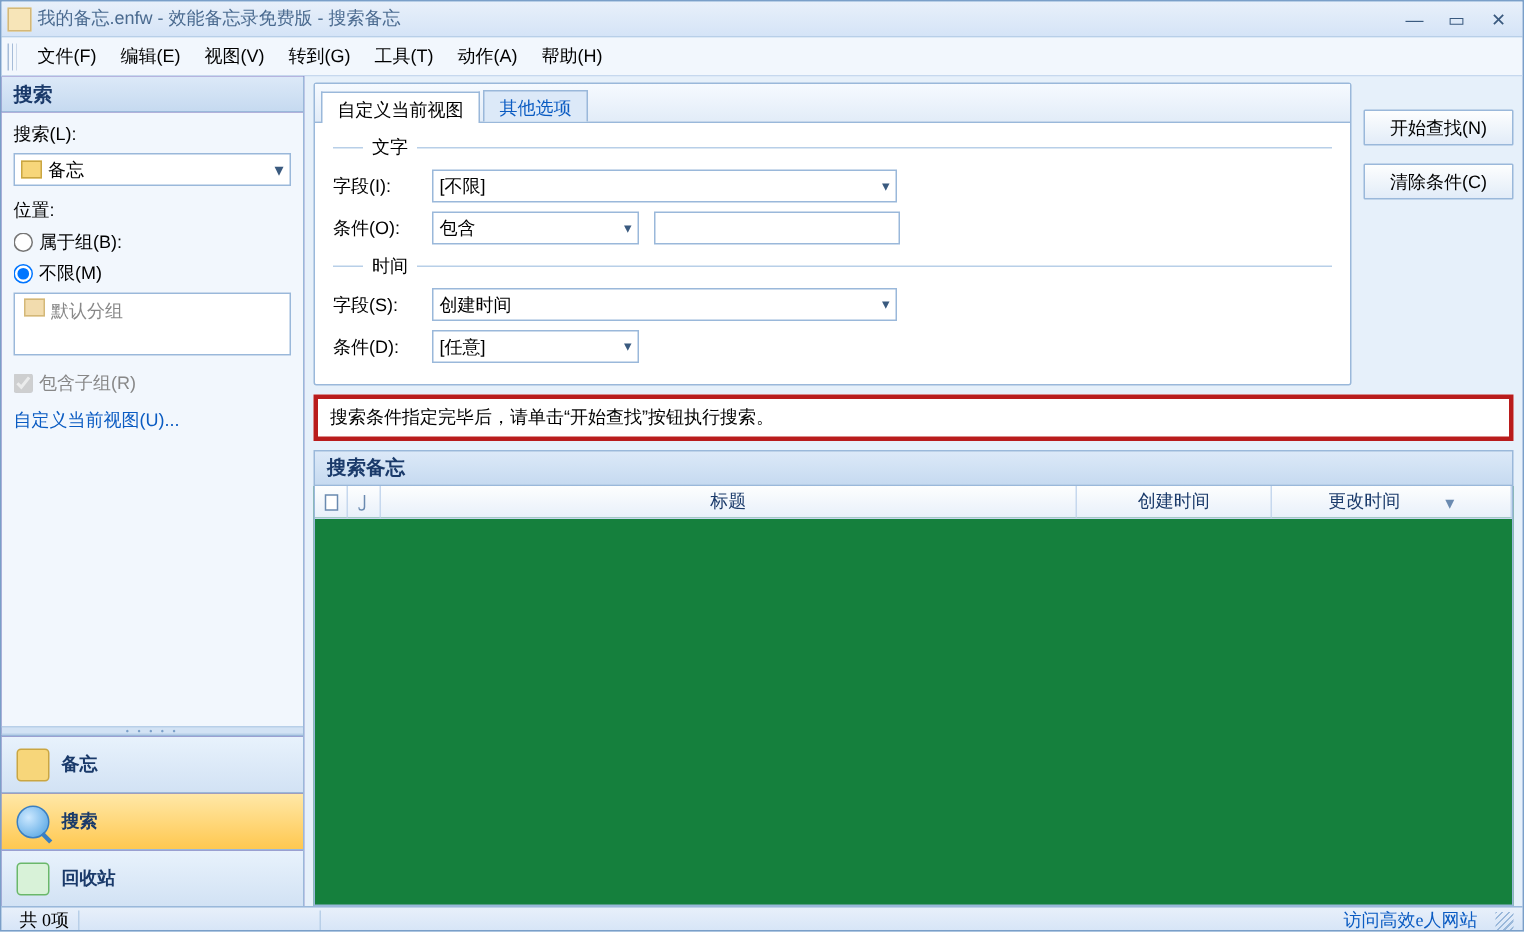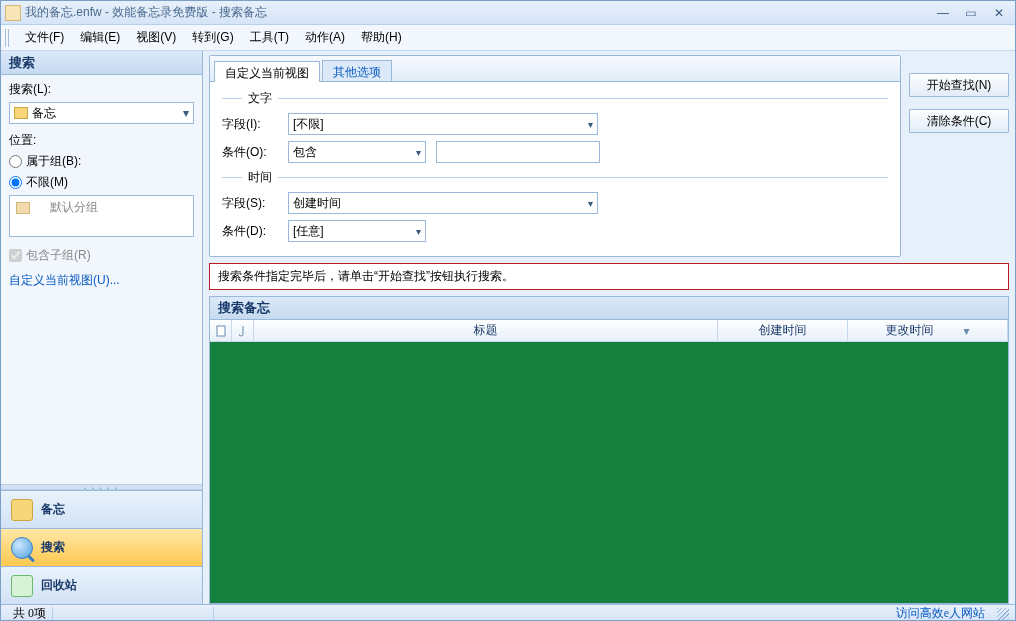--- a/index.html
+++ b/index.html
@@ -17,21 +17,21 @@
 .sidehdr { height: 24px; background: linear-gradient(#dce9f8, #c6daf0); border-bottom: 1px solid #9ab8da; display: flex; align-items: center; padding: 0 8px; font-weight: bold; color: #1a3a6a; font-size: 13px; }
 .sidebody { padding: 6px 8px; flex: 1; overflow: auto; background: #f2f7fd; }
 .lbl { color: #000; margin-bottom: 4px; display: block; }
 .combo { width: 100%; height: 22px; border: 1px solid #9ab8da; background: #fff; display: flex; align-items: center; padding: 0 4px; margin-bottom: 8px; cursor: pointer; }
 .combo .fico { width: 14px; height: 12px; background: #f7d67a; border: 1px solid #caa642; margin-right: 4px; }
 .combo .txt { flex: 1; color: #000; }
 .combo .arrow { color: #3a5a7f; }
 .radiorow { display: flex; align-items: center; gap: 4px; margin-bottom: 4px; color: #000; }
 .radiorow input { margin: 0; }
 .grouplist { border: 1px solid #9ab8da; background: #fff; height: 42px; margin-top: 4px; margin-bottom: 10px; }
-.groupitem { display: flex; align-items: center; gap: 20px; padding: 3px 6px; color: #888; }
+.groupitem { display: flex; align-items: flex-start; gap: 4px; padding: 3px 6px; color: #888; }
 .groupitem .fico { width: 14px; height: 12px; background: #f2dcae; border: 1px solid #d4b878; }
 .chkrow { display: flex; align-items: center; gap: 4px; color: #888; margin-bottom: 8px; }
 .chkrow input { margin: 0; }
 .link { color: #0a5bc2; cursor: pointer; }
 .splitter { height: 6px; background: #d2e2f4; text-align: center; border-top: 1px solid #b8cfe8; border-bottom: 1px solid #b8cfe8; color: #7a9fc8; font-size: 6px; line-height: 6px; letter-spacing: 2px; }
 .navbtn { height: 38px; display: flex; align-items: center; gap: 8px; padding: 0 10px; border-top: 1px solid #9ab8da; cursor: pointer; font-weight: bold; color: #1a3a6a; font-size: 13px; }
 .navbtn.normal { background: linear-gradient(#e8f2fc, #d2e2f4); }
 .navbtn.active { background: linear-gradient(#ffe8a8, #ffc850); }
 .navbtn .nbico { width: 22px; height: 22px; border-radius: 3px; }
 .nbico.note { background: #f7d67a; border: 1px solid #caa642; }
@@ -50,21 +50,21 @@
 .secthdr .line { width: 20px; height: 1px; background: #b8cfe8; }
 .secthdr .line2 { flex: 1; height: 1px; background: #b8cfe8; }
 .frow { display: flex; align-items: center; gap: 10px; margin-bottom: 6px; }
 .frow .flbl { width: 56px; color: #000; }
 .sel { border: 1px solid #9ab8da; background: #fff; height: 22px; display: flex; align-items: center; padding: 0 4px; cursor: pointer; }
 .sel .txt { flex: 1; }
 .sel .arrow { color: #3a5a7f; font-size: 10px; }
 .txtinput { border: 1px solid #9ab8da; background: #fff; height: 22px; padding: 0 4px; }
 .sidebtns { width: 100px; display: flex; flex-direction: column; gap: 12px; padding-top: 18px; }
 .btn { height: 24px; border: 1px solid #9ab8da; background: linear-gradient(#fdfefe, #e2ecf8); border-radius: 1px; display: flex; align-items: center; justify-content: center; cursor: pointer; color: #000; }
-.hint { border: 1px solid #b91c1c; background: #fff; padding: 4px 8px; margin-top: 6px; color: #000; }
+.hint { border: 3px solid #b91c1c; background: #fff; padding: 4px 8px; margin-top: 6px; color: #000; }
 .resulthdr { height: 24px; background: linear-gradient(#dce9f8, #c6daf0); border: 1px solid #9ab8da; display: flex; align-items: center; padding: 0 8px; font-weight: bold; color: #1a3a6a; font-size: 13px; margin-top: 6px; }
 .table { border: 1px solid #9ab8da; border-top: none; background: #15803d; flex: 1; }
 .thead { display: flex; height: 22px; background: linear-gradient(#fdfefe, #e8f0fa); border-bottom: 1px solid #c6d8ee; }
 .th { border-right: 1px solid #c6d8ee; display: flex; align-items: center; justify-content: center; color: #1a3a6a; cursor: pointer; }
 .th.icon { width: 22px; }
 .statusbar { height: 18px; background: linear-gradient(#e8f0fa, #d5e4f7); border-top: 1px solid #9ab8da; display: flex; align-items: center; padding: 0 6px; }
 .statusbar .seg { padding: 0 6px; font-family: Liberation Serif, serif; }
 .statusbar .sep { width: 1px; height: 14px; background: #b8cfe8; }
 .statusbar .spacer { flex: 1; }
 .statusbar .grip2 { width: 12px; height: 12px; background: repeating-linear-gradient(135deg, #9ab8da 0 1px, transparent 1px 3px); margin-left: 6px; }

